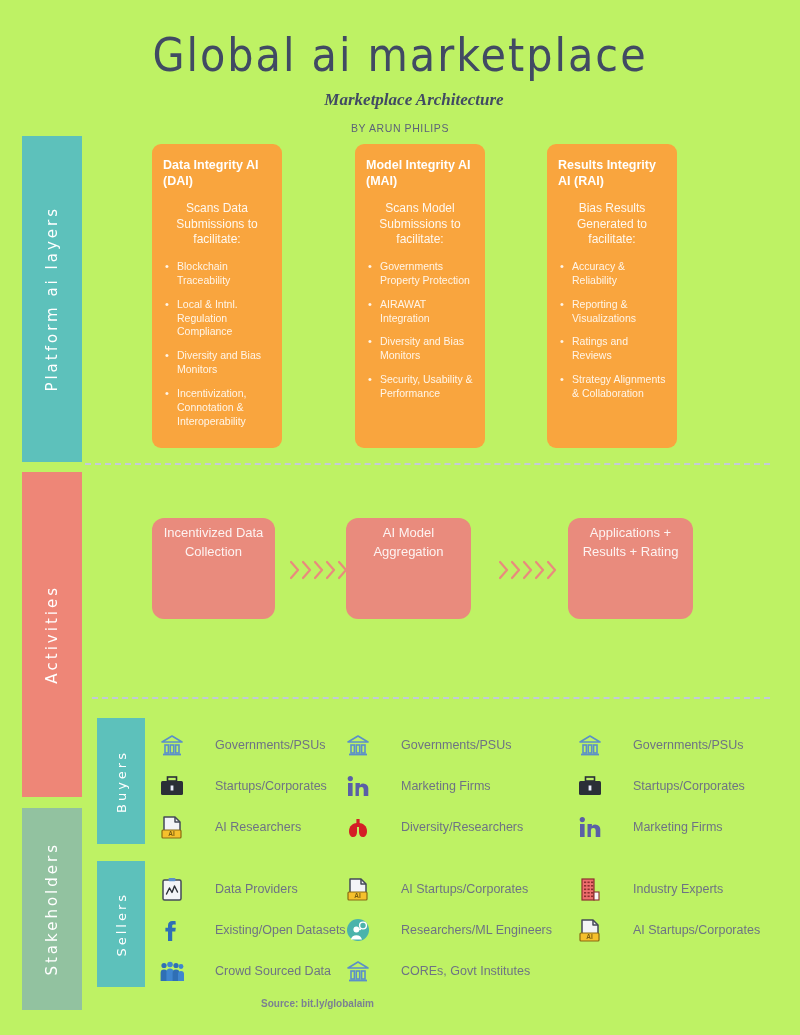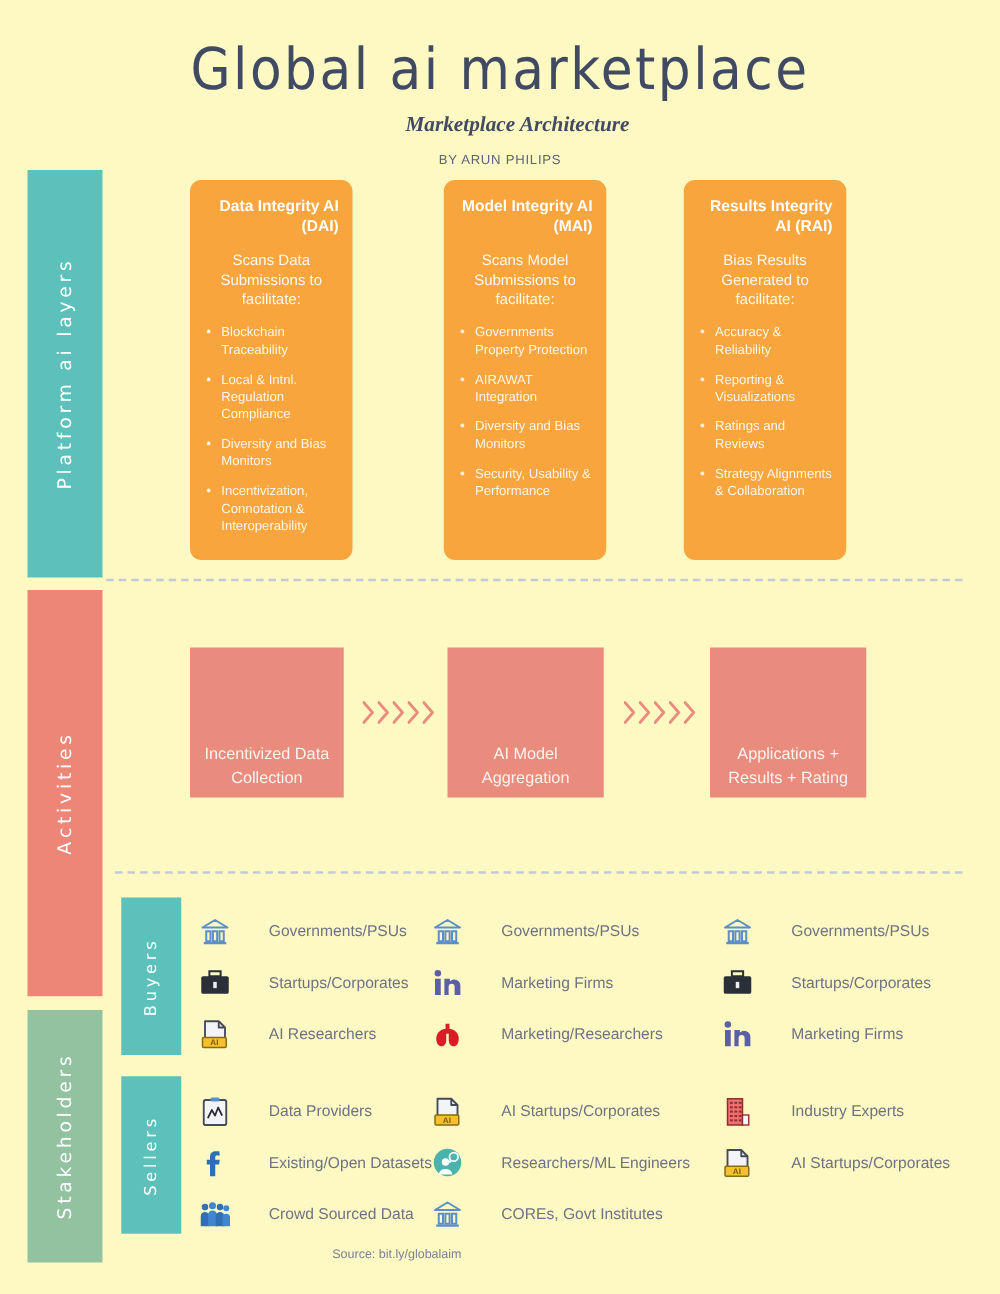--- a/index.html
+++ b/index.html
@@ -2,21 +2,21 @@
 <html><head>
 <meta charset="utf-8">
 <style>
   * { box-sizing: border-box; margin: 0; padding: 0; }
   html, body {
     width: 800px; height: 1035px;
     background: #eaeefa;
     font-family: "Liberation Sans", sans-serif;
     overflow: hidden;
   }
-  .page { position: relative; width: 800px; height: 1035px; background: #fef9c3; }
+  .page { position: relative; width: 800px; height: 1035px; background: #bef264; }
 
   
   .title {
     position: absolute; left: 0; top: 28px; width: 800px;
     text-align: center;
     font-family: "DejaVu Sans", sans-serif;
     font-size: 46px;
     letter-spacing: 2px;
     color: #414a63;
     font-weight: 400;
@@ -65,45 +65,45 @@
   
   .layer-card {
     position: absolute; top: 144px; width: 130px; height: 304px;
     background: #f9a53e; border-radius: 9px;
     padding: 14px 11px 8px 11px; color: #ffffff;
   }
   #layer-card-0 { left: 152px; }
   #layer-card-1 { left: 355px; }
   #layer-card-2 { left: 547px; }
   .layer-title {
-    font-size: 12.5px; font-weight: bold; text-align: right; line-height: 1.25;
+    font-size: 12.5px; font-weight: bold; text-align: left; line-height: 1.25;
     margin-bottom: 12px;
   }
   .layer-sub {
     font-size: 12px; text-align: center; line-height: 1.3;
     color: #fff8ef; margin-bottom: 12px;
   }
   .layer-bullets { list-style: none; }
   .layer-bullets li {
     position: relative; font-size: 10.5px; line-height: 1.32;
     color: #fff5e8; padding-left: 14px; margin-bottom: 10px;
   }
   .layer-bullets li::before {
     content: "•"; position: absolute; left: 2px; top: -1px; font-size: 11px;
   }
 
   
   .activity-card {
-    position: absolute; top: 518px; height: 120px; width: 123px;
-    background: #e98b7d; border-radius: 0;
-    display: flex; align-items: flex-end; justify-content: center; text-align: center;
+    position: absolute; top: 518px; height: 101px; width: 123px;
+    background: #e98b7d; border-radius: 12px;
+    display: flex; align-items: flex-start; justify-content: center; text-align: center;
     color: #fdf3f1; font-size: 13px; line-height: 1.45; padding: 6px;
   }
   #activity-card-0 { left: 152px; }
-  #activity-card-1 { left: 358px; width: 125px; }
+  #activity-card-1 { left: 346px; width: 125px; }
   #activity-card-2 { left: 568px; width: 125px; }
   .chevrons {
     position: absolute; top: 558px; display: flex; gap: 1px;
   }
   #chevrons-0 { left: 290px; }
   #chevrons-1 { left: 499px; }
   .chev { width: 11px; height: 24px; }
   .chev svg { display: block; }
 
   
@@ -130,21 +130,21 @@
   .sh-col-1 { left: 186px; width: 220px; }
   .sh-col-2 { left: 418px; width: 220px; }
   .sh-item {
     display: flex; align-items: center; gap: 9px; height: 41px;
   }
   .sh-label { font-size: 12.5px; color: #6e7384; white-space: nowrap; margin-left: 20px; }
   .ico { width: 28px; height: 28px; flex: 0 0 28px; display: block; }
 
   .source {
     position: absolute; left: 0; top: 998px; width: 635px;
-    text-align: center; font-size: 10px; color: #7b8092;
+    text-align: center; font-size: 10px; color: #7b8092; font-weight: bold;
   }
 </style>
 </head>
 <body>
 
 <div class="page">
 
   <div class="title">Global AI Marketplace</div>
   <div class="subtitle">Marketplace Architecture</div>
   <div class="byline">BY ARUN PHILIPS</div>
@@ -314,21 +314,21 @@
               <path d="M11.5 11 h4.4 v2 a5 5 0 0 1 8.4 3.6 V24 h-4.6 v-6.6 a2.4 2.4 0 0 0 -4.8 0 V24 h-3.4 Z" fill="#5a5fa6"></path>
             </svg></span>
         <span class="sh-label">Marketing Firms</span>
       </div>
       <div class="sh-item">
         <span class="ico"><svg viewBox="0 0 28 28" width="28" height="28">
               <path d="M13.2 6 v8 M14.8 6 v8" stroke="#d41f26" stroke-width="1.6"></path>
               <path d="M13 10 C9 10 5 13 5 18 C5 22 7 24 9 24 C11.5 24 13 22 13 19 Z" fill="#d41f26"></path>
               <path d="M15 10 C19 10 23 13 23 18 C23 22 21 24 19 24 C16.5 24 15 22 15 19 Z" fill="#d41f26"></path>
             </svg></span>
-        <span class="sh-label">Marketing/Researchers</span>
+        <span class="sh-label">Diversity/Researchers</span>
       </div>
     </div>
 
     <div class="sh-col sh-col-2">
       <div class="sh-item">
         <span class="ico"><svg viewBox="0 0 28 28" width="28" height="28">
               <path d="M4 11 L14 5 L24 11 Z" fill="none" stroke="#5b8fc9" stroke-width="1.6" stroke-linejoin="round"></path>
               <rect x="7" y="14" width="3.4" height="8" fill="none" stroke="#5b8fc9" stroke-width="1.6"></rect>
               <rect x="12.3" y="14" width="3.4" height="8" fill="none" stroke="#5b8fc9" stroke-width="1.6"></rect>
               <rect x="17.6" y="14" width="3.4" height="8" fill="none" stroke="#5b8fc9" stroke-width="1.6"></rect>

